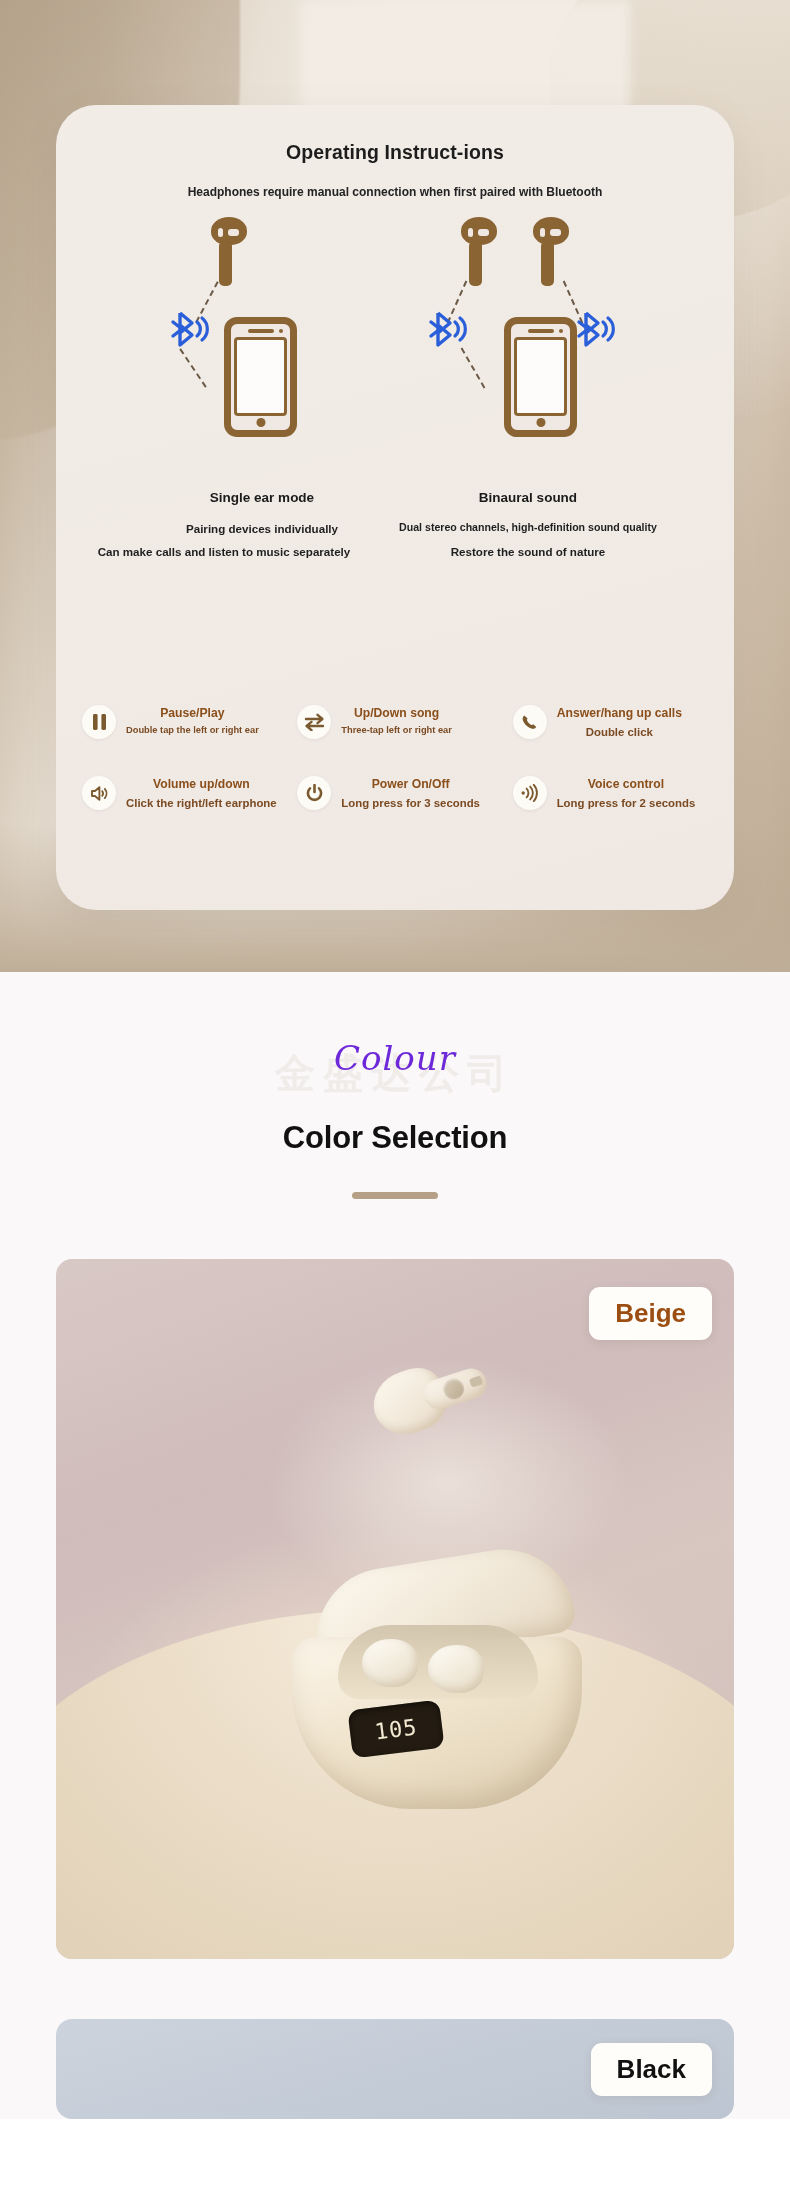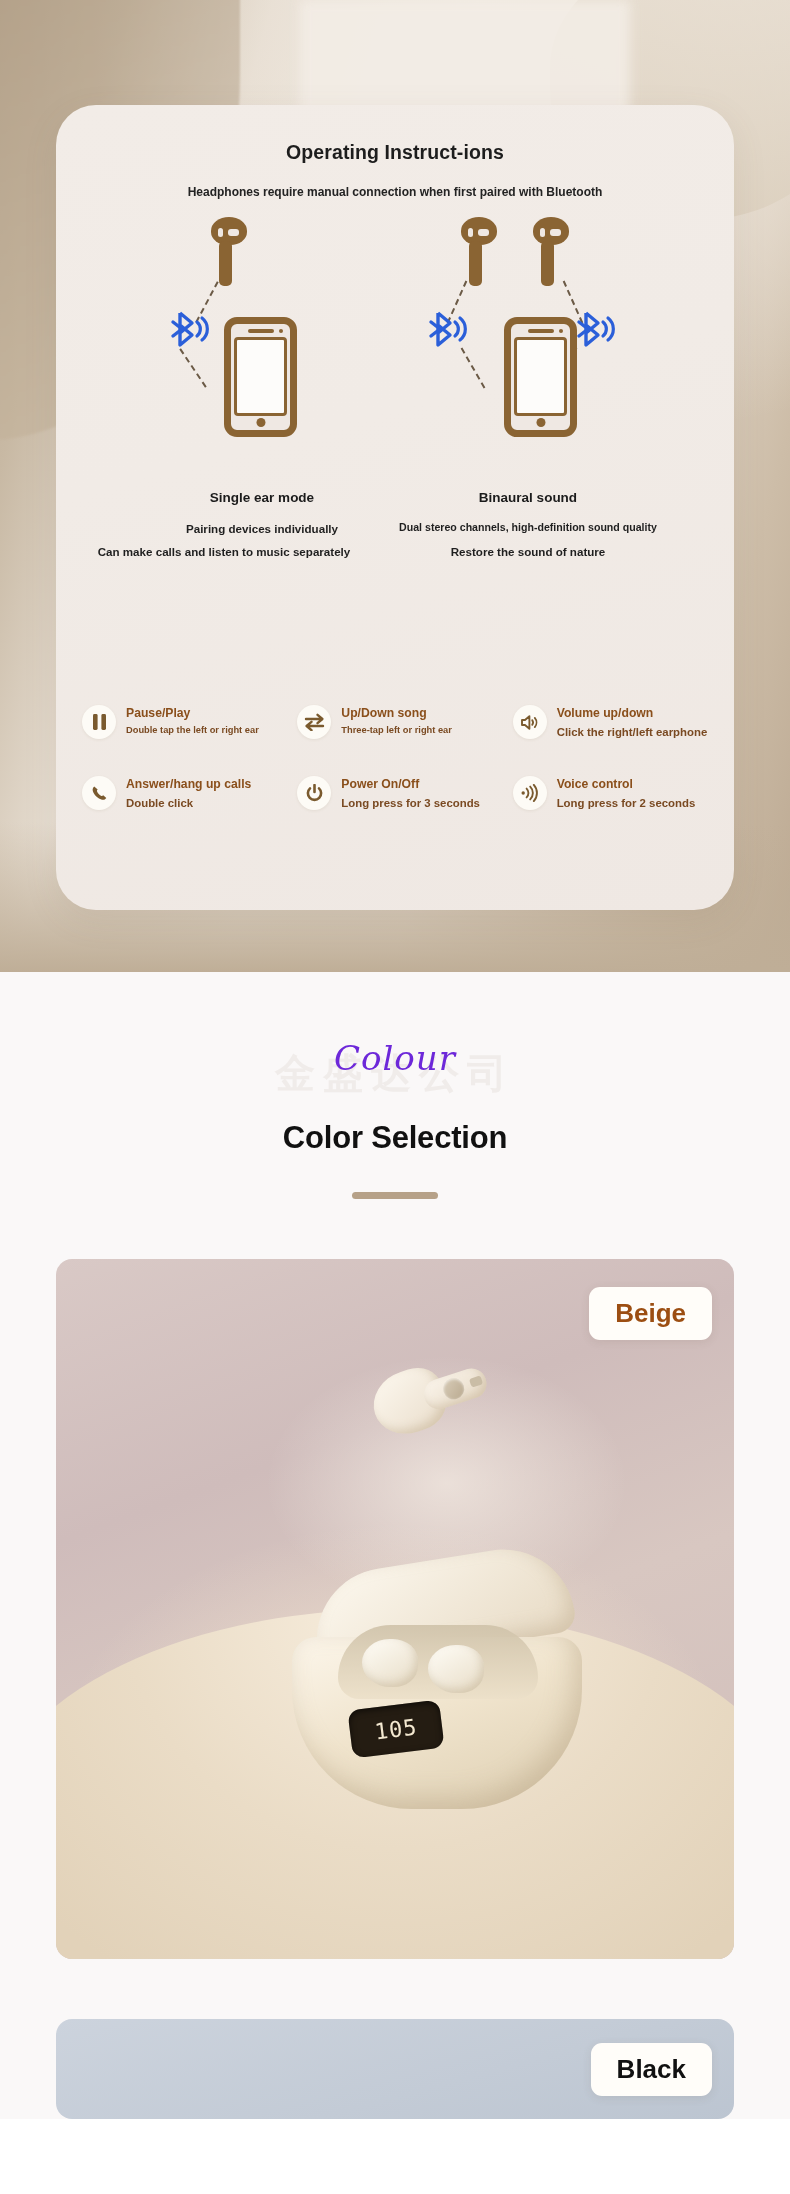--- a/index.html
+++ b/index.html
@@ -172,21 +172,21 @@
     padding-left:10px;
   }
   .ctrl-ico{
     flex:0 0 auto;
     width:34px;height:34px;border-radius:50%;
     background:#fdfbf6;
     display:flex;align-items:center;justify-content:center;
     color:#7a5a2e;
     box-shadow:0 1px 3px rgba(130,105,70,.10);
   }
-  .ctrl-txt{ padding-top:1px; }
+  .ctrl-txt{ padding-top:1px;text-align:center; }
   .ctrl-title{
     font-size:12.2px;font-weight:bold;color:#8a4f1b;line-height:1.25;
   }
   .ctrl-desc{
     margin-top:3px;
     font-size:9.3px;font-weight:bold;color:#7a4a22;line-height:1.3;
   }
   .ctrl-desc.lg{ font-size:11.4px; margin-top:4px; }
 
   
@@ -463,41 +463,41 @@
           </svg>
         </div>
         <div class="ctrl-txt">
           <div class="ctrl-title">Up/Down song</div>
           <div class="ctrl-desc">Three-tap left or right ear</div>
         </div>
       </div>
 
       <div class="ctrl">
         <div class="ctrl-ico">
+          <svg width="17" height="17" viewBox="0 0 17 17">
+            <path d="M3.2 1.6 C1.4 3.4 1.1 5.2 2.6 8 C4.3 11.2 7.2 13.6 10.3 14.6 C12.6 15.3 14 14.6 15.3 13 L12.2 10.3 C11.4 11.1 10.8 11.2 9.9 10.7 C8.4 9.9 6.9 8.3 6.2 6.8 C5.8 5.9 5.9 5.3 6.7 4.6 Z" fill="#7a5a2e"></path>
+          </svg>
+        </div>
+        <div class="ctrl-txt">
+          <div class="ctrl-title">Answer/hang up calls</div>
+          <div class="ctrl-desc lg">Double click</div>
+        </div>
+      </div>
+
+      <div class="ctrl">
+        <div class="ctrl-ico">
           <svg width="19" height="17" viewBox="0 0 19 17">
             <path d="M2 6 H5 L9.4 2.2 V14.8 L5 11 H2 Z" fill="none" stroke="#7a5a2e" stroke-width="1.9" stroke-linejoin="round"></path>
             <path d="M12.2 6.1 A4 4 0 0 1 12.2 10.9" fill="none" stroke="#7a5a2e" stroke-width="1.8" stroke-linecap="round"></path>
             <path d="M14.8 3.9 A7.2 7.2 0 0 1 14.8 13.1" fill="none" stroke="#7a5a2e" stroke-width="1.8" stroke-linecap="round"></path>
           </svg>
         </div>
         <div class="ctrl-txt">
           <div class="ctrl-title">Volume up/down</div>
           <div class="ctrl-desc lg">Click the right/left earphone</div>
-        </div>
-      </div>
-
-      <div class="ctrl">
-        <div class="ctrl-ico">
-          <svg width="17" height="17" viewBox="0 0 17 17">
-            <path d="M3.2 1.6 C1.4 3.4 1.1 5.2 2.6 8 C4.3 11.2 7.2 13.6 10.3 14.6 C12.6 15.3 14 14.6 15.3 13 L12.2 10.3 C11.4 11.1 10.8 11.2 9.9 10.7 C8.4 9.9 6.9 8.3 6.2 6.8 C5.8 5.9 5.9 5.3 6.7 4.6 Z" fill="#7a5a2e"></path>
-          </svg>
-        </div>
-        <div class="ctrl-txt">
-          <div class="ctrl-title">Answer/hang up calls</div>
-          <div class="ctrl-desc lg">Double click</div>
         </div>
       </div>
 
       <div class="ctrl">
         <div class="ctrl-ico">
           <svg width="17" height="18" viewBox="0 0 17 18">
             <path d="M4 4.4 A6.6 6.6 0 1 0 13 4.4" fill="none" stroke="#7a5a2e" stroke-width="2.6" stroke-linecap="round"></path>
             <line x1="8.5" y1="1" x2="8.5" y2="8" stroke="#7a5a2e" stroke-width="2.6" stroke-linecap="round"></line>
           </svg>
         </div>

